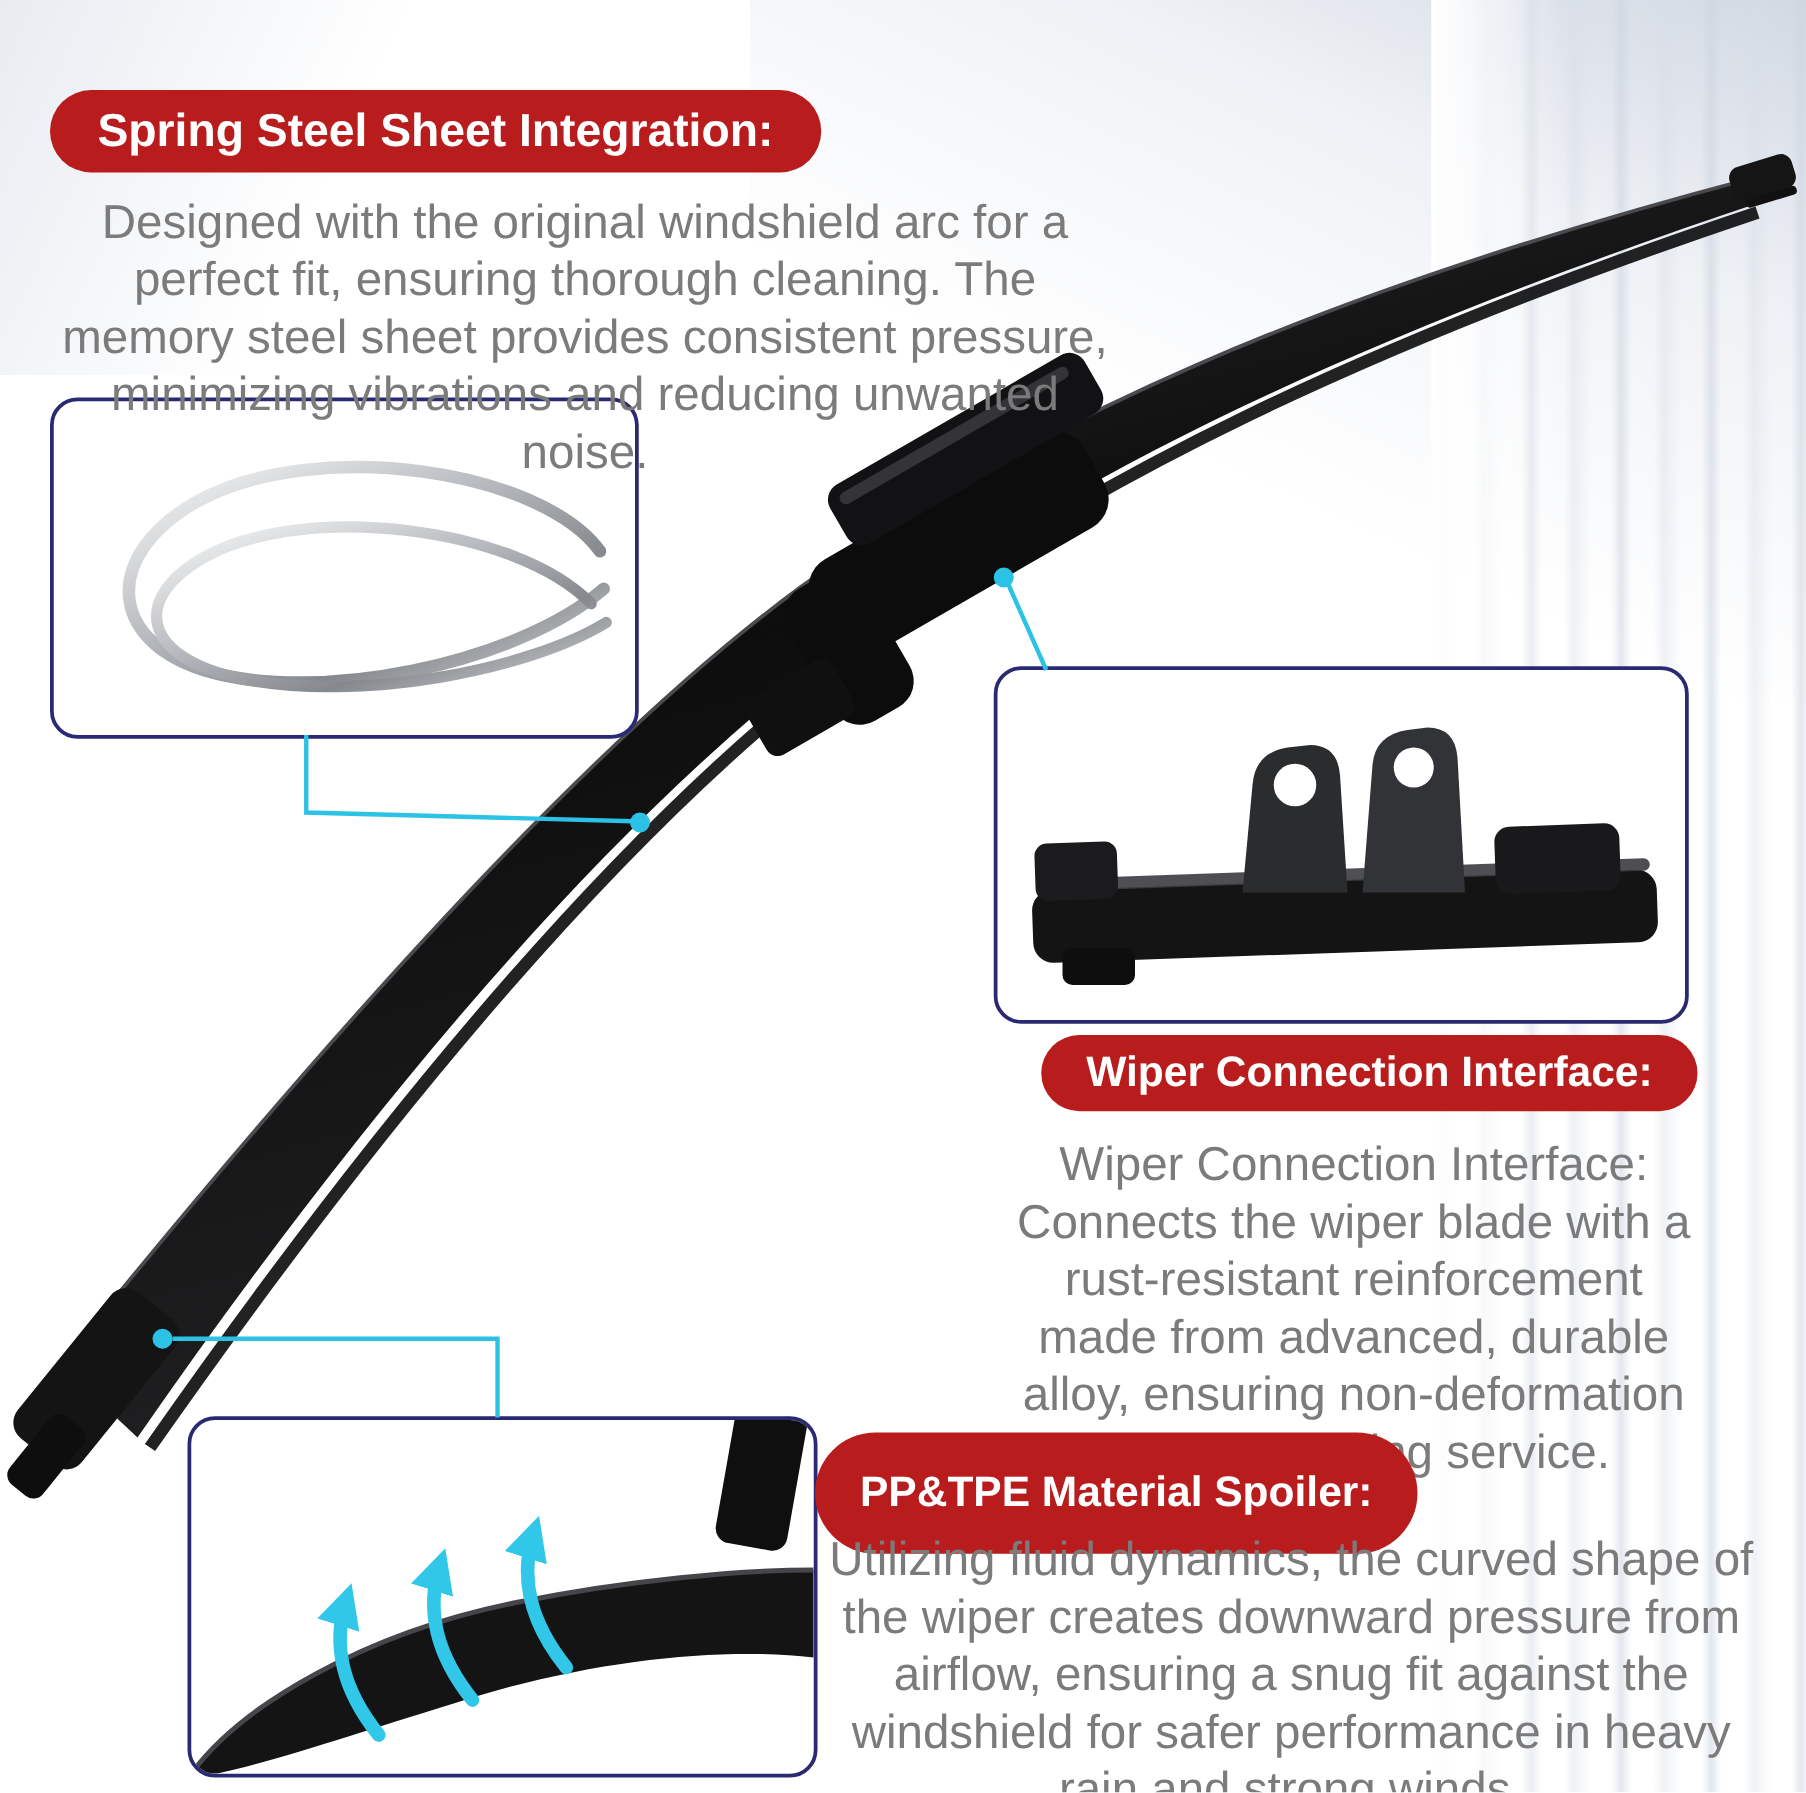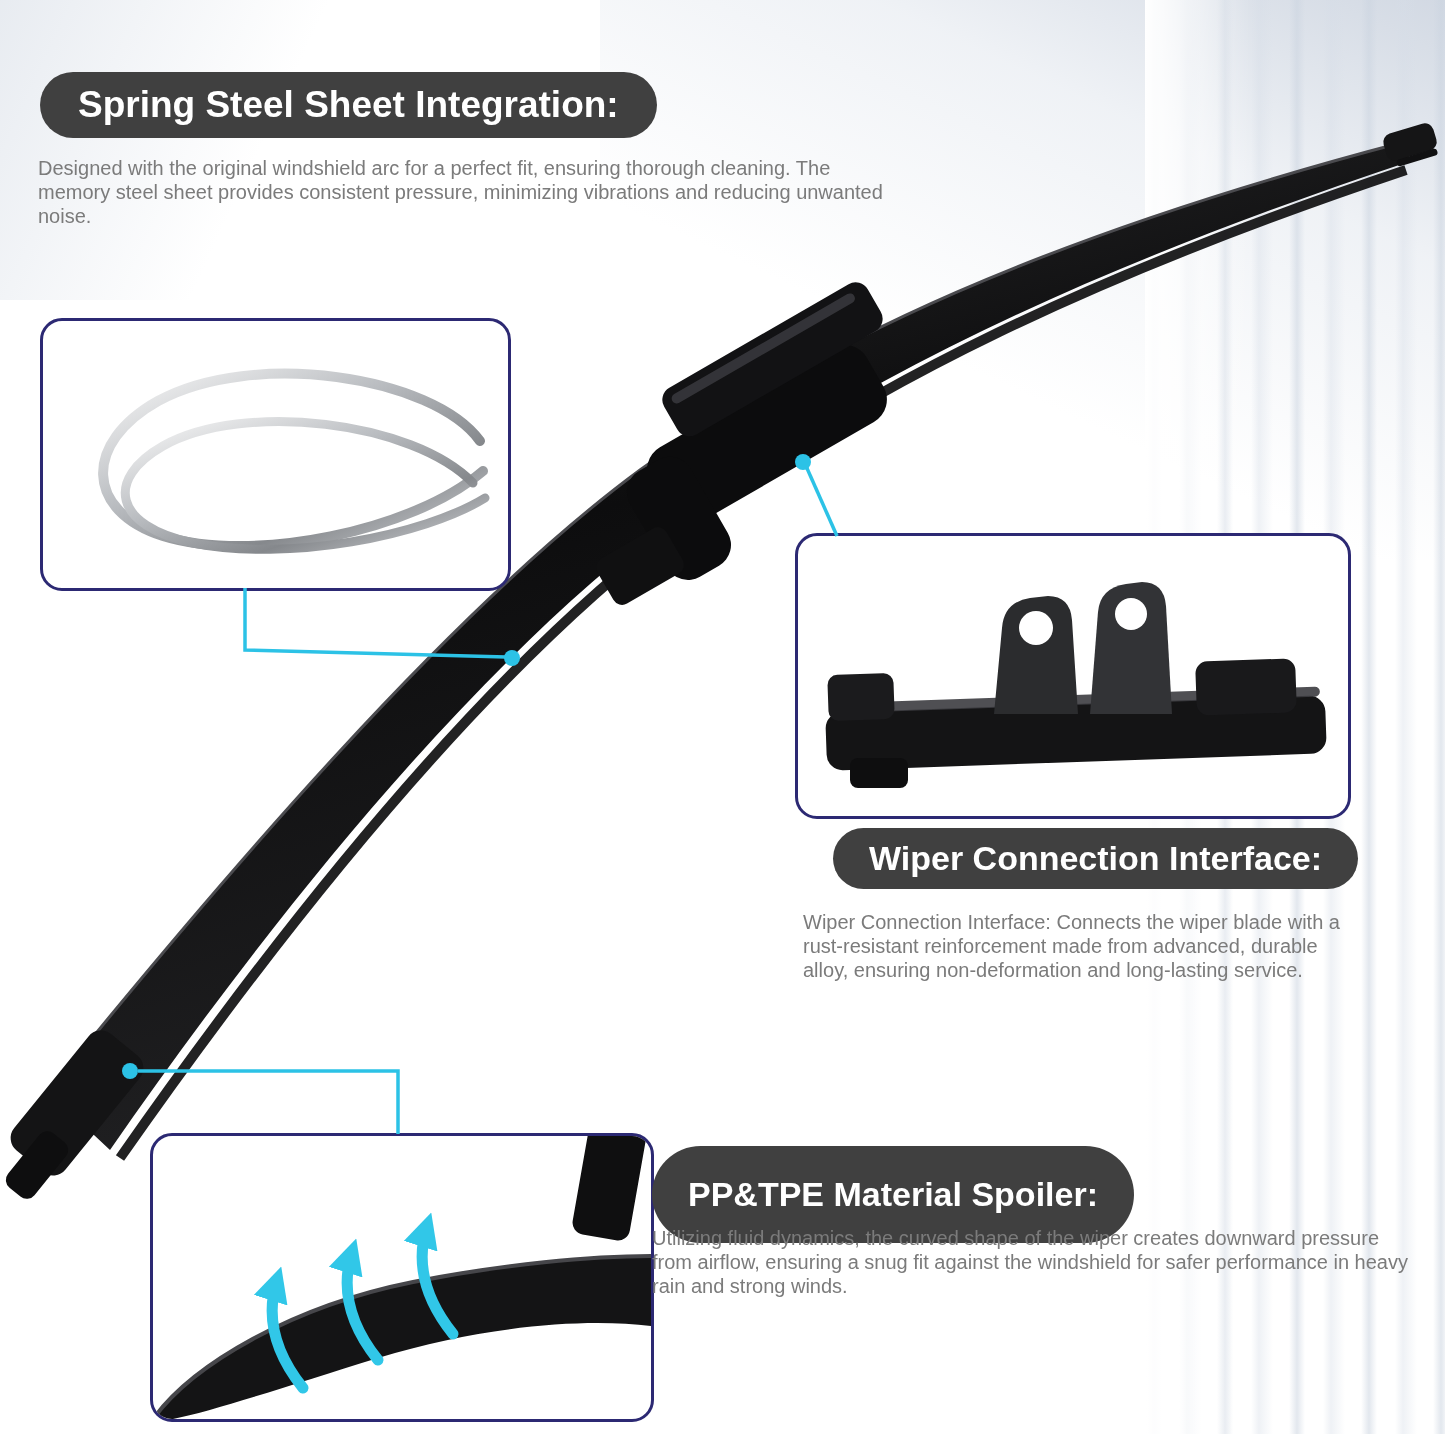--- a/index.html
+++ b/index.html
@@ -28,36 +28,37 @@
         rgba(255,255,255,0.0) 16px, rgba(255,255,255,0.0) 34px,
         rgba(214,221,231,0.40) 42px, rgba(255,255,255,0.0) 56px,
         rgba(255,255,255,0.0) 72px);
   }
   .layer{position:absolute;left:0;top:0;width:1445px;height:1434px;}
 
   
   .pill{
     position:absolute;
     display:inline-block;
-    background:#404040;
+    background:#b91c1c;
     color:#ffffff;
     font-weight:bold;
     border-radius:999px;
     white-space:nowrap;
   }
   .pill-1{left:40px;top:72px;font-size:37px;padding:12px 38px;}
   .pill-2{left:833px;top:828px;font-size:34px;padding:11px 36px;text-align:right;}
   .pill-3{left:652px;top:1146px;font-size:34px;padding:29px 36px;}
 
   
   .para{
     position:absolute;
     color:#7b7b7b;
-    font-size:20px;
+    font-size:38px;
     line-height:1.21;
+    text-align:center;
   }
   .para-1{left:38px;top:156px;width:860px;}
   .para-2{left:803px;top:910px;width:560px;}
   .para-3{left:652px;top:1226px;width:762px;}
 
   
   .callout-box{
     position:absolute;
     background:#ffffff;
     border:3px solid #2c2973;

